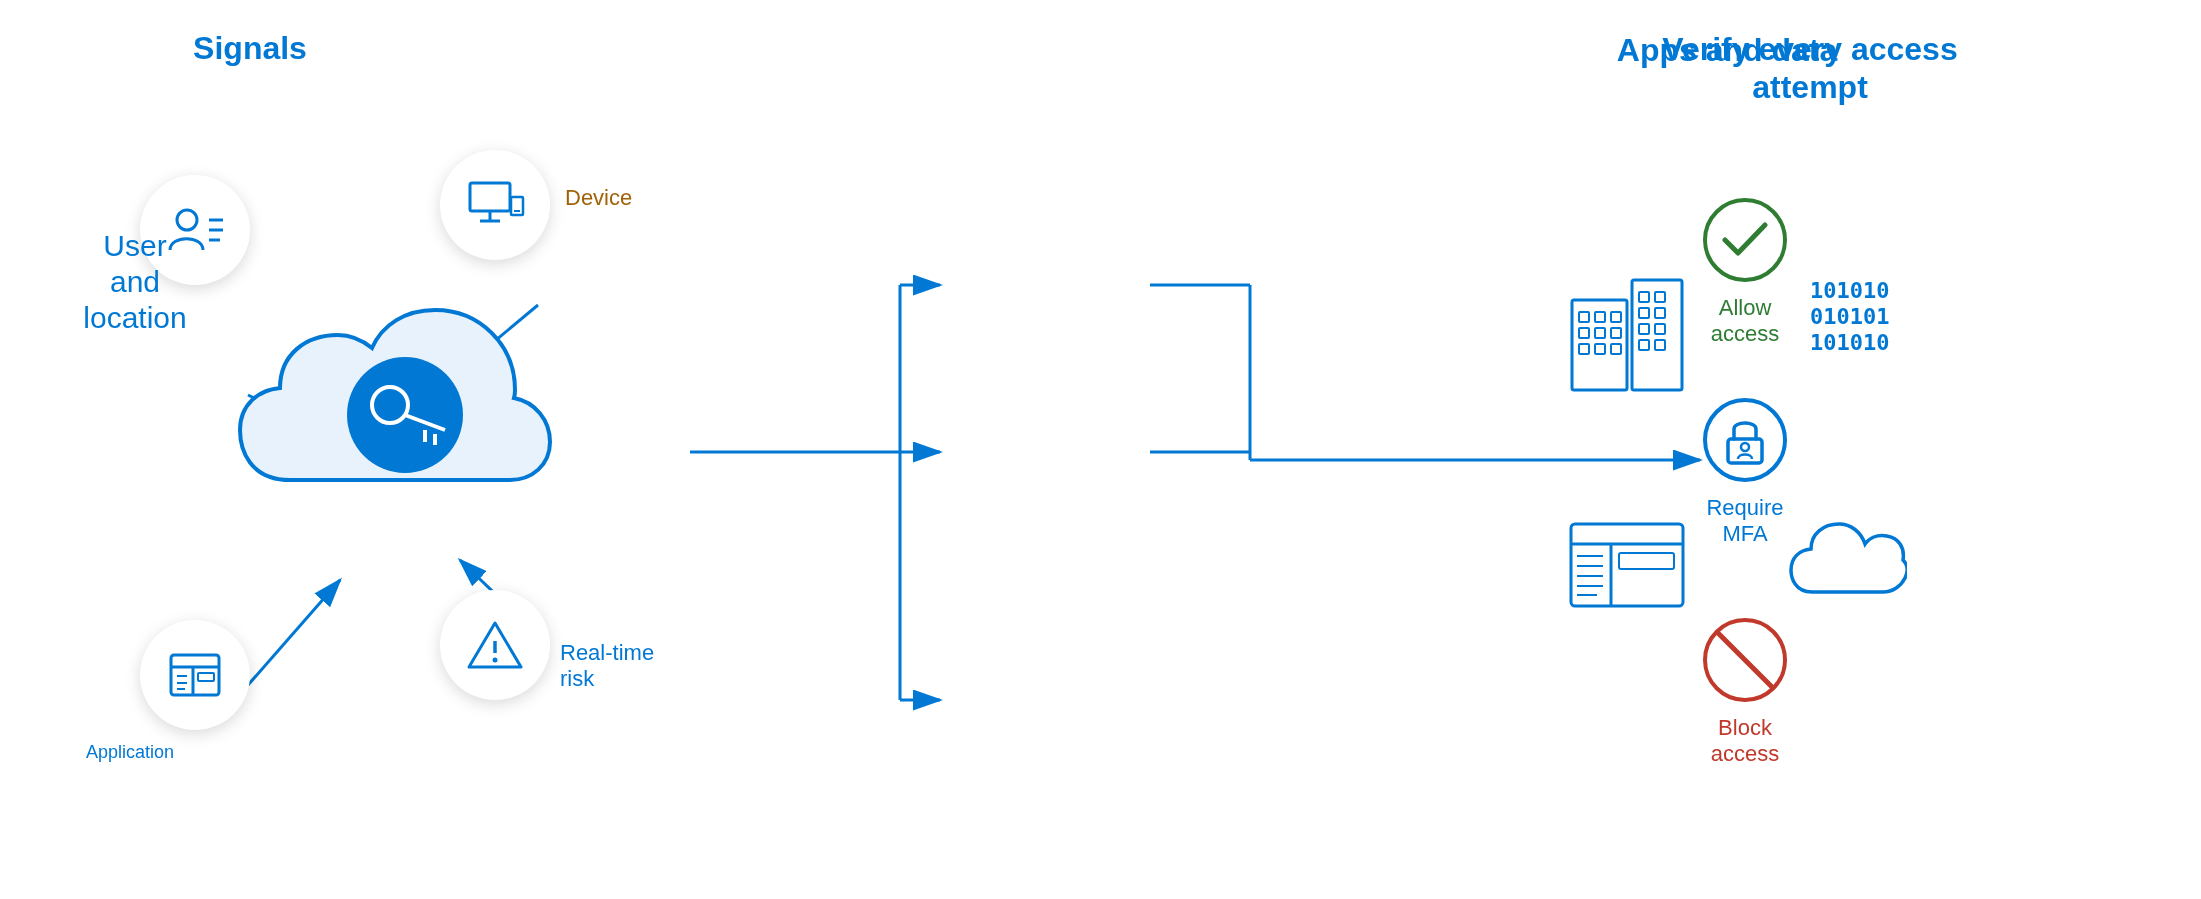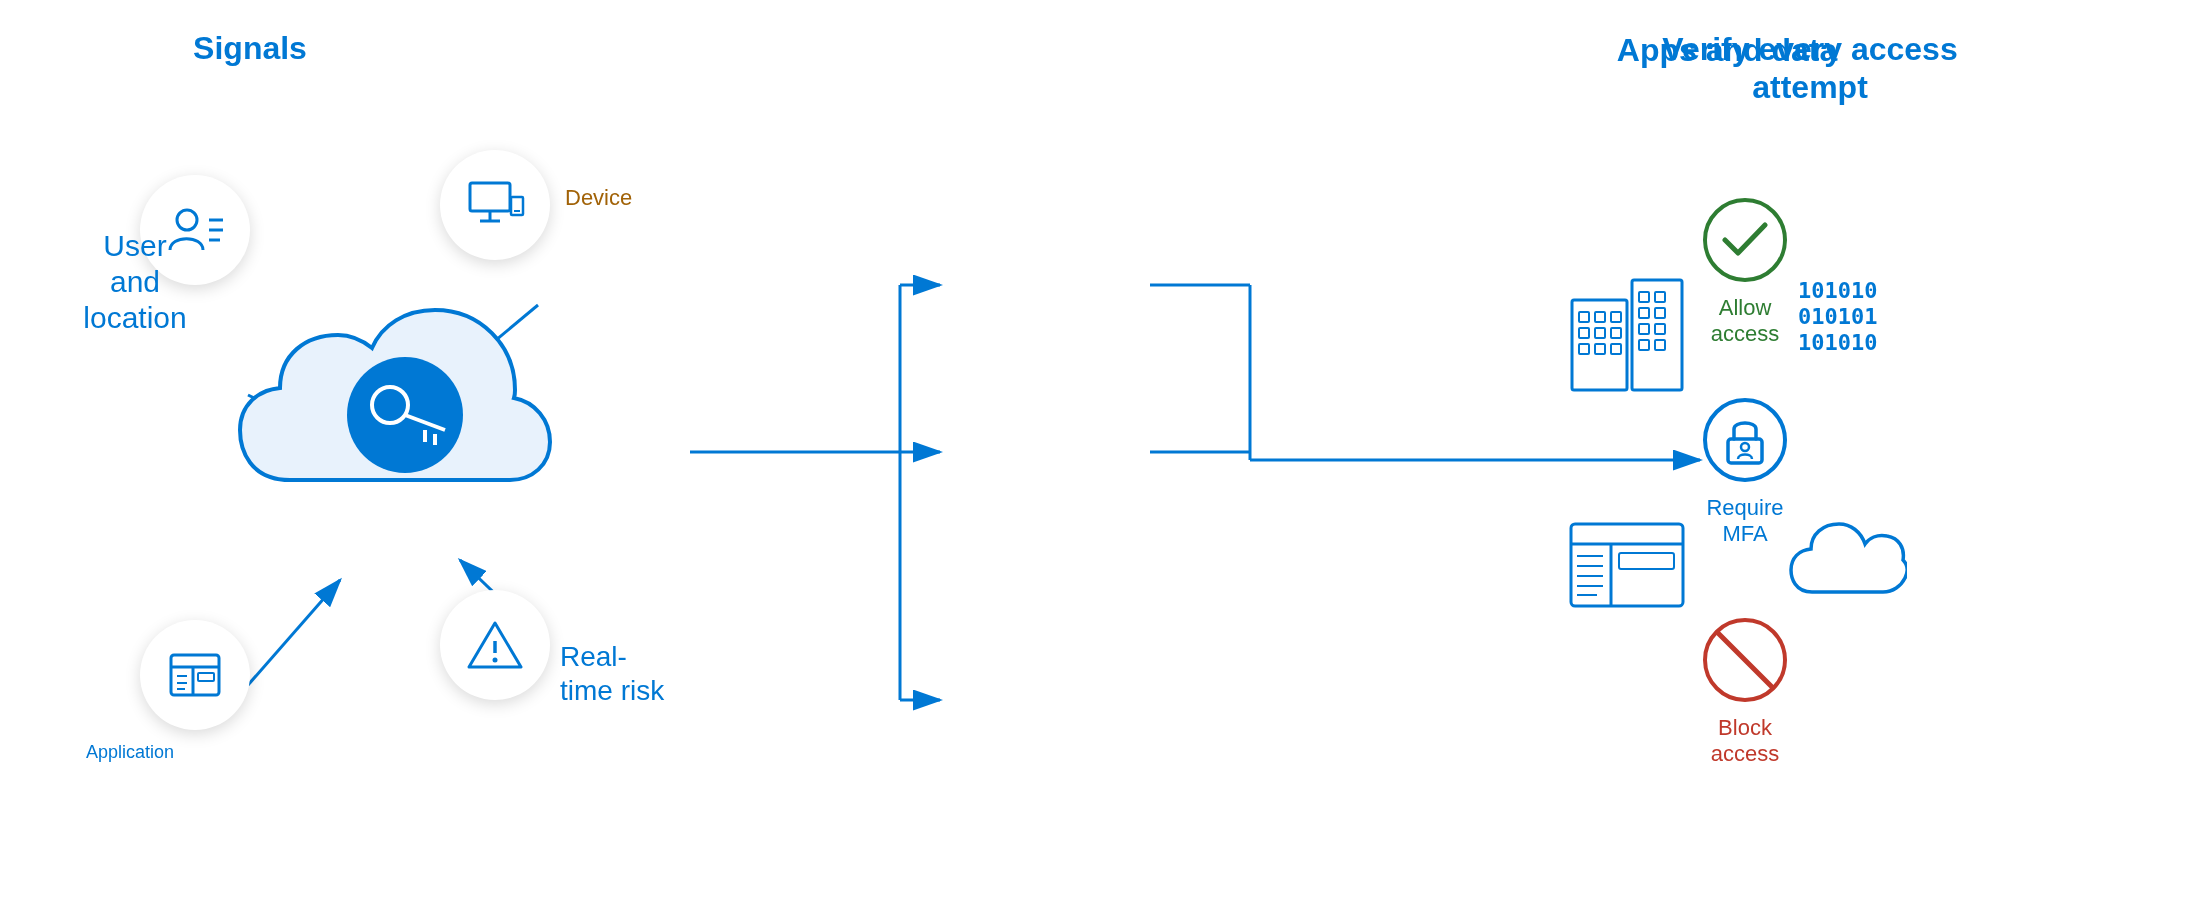--- a/index.html
+++ b/index.html
@@ -115,21 +115,21 @@
 
     
     .risk-circle {
       left: 380px;
       top: 590px;
     }
     .risk-label {
       position: absolute;
       left: 500px;
       top: 640px;
-      font-size: 28px;
+      font-size: 22px;
       color: #0078d4;
       line-height: 1.2;
       width: 110px;
     }
 
     
     .verify-section {
       position: absolute;
       left: 820px;
       top: 0;
@@ -356,21 +356,21 @@
         <rect x="88" y="22" width="10" height="10" rx="1" stroke="#0078d4" stroke-width="2" fill="none"></rect>
         <rect x="72" y="38" width="10" height="10" rx="1" stroke="#0078d4" stroke-width="2" fill="none"></rect>
         <rect x="88" y="38" width="10" height="10" rx="1" stroke="#0078d4" stroke-width="2" fill="none"></rect>
         <rect x="72" y="54" width="10" height="10" rx="1" stroke="#0078d4" stroke-width="2" fill="none"></rect>
         <rect x="88" y="54" width="10" height="10" rx="1" stroke="#0078d4" stroke-width="2" fill="none"></rect>
         <rect x="72" y="70" width="10" height="10" rx="1" stroke="#0078d4" stroke-width="2" fill="none"></rect>
         <rect x="88" y="70" width="10" height="10" rx="1" stroke="#0078d4" stroke-width="2" fill="none"></rect>
       </svg>
     </div>
 
-    <div style="position:absolute; right:24px; top:270px;">
+    <div style="position:absolute; right:12px; top:270px;">
       <svg width="110" height="100" viewBox="0 0 110 100" fill="none" xmlns="http://www.w3.org/2000/svg">
         <text x="5" y="28" font-family="monospace" font-size="22" fill="#0078d4" font-weight="600">101010</text>
         <text x="5" y="54" font-family="monospace" font-size="22" fill="#0078d4" font-weight="600">010101</text>
         <text x="5" y="80" font-family="monospace" font-size="22" fill="#0078d4" font-weight="600">101010</text>
       </svg>
     </div>
 
     <div style="position:absolute; left:40px; top:520px;">
       <svg width="120" height="90" viewBox="0 0 120 90" fill="none" xmlns="http://www.w3.org/2000/svg">
         <rect x="4" y="4" width="112" height="82" rx="4" stroke="#0078d4" stroke-width="3" fill="none"></rect>

